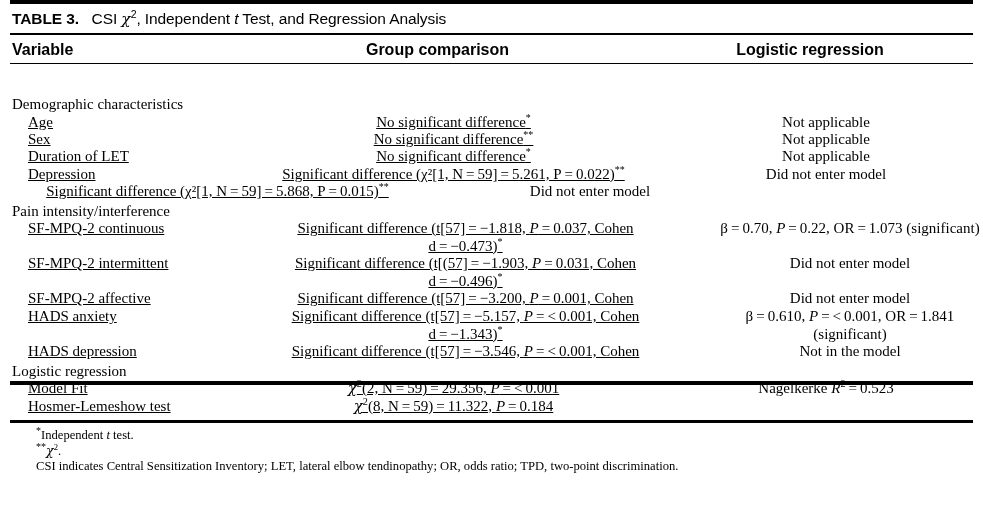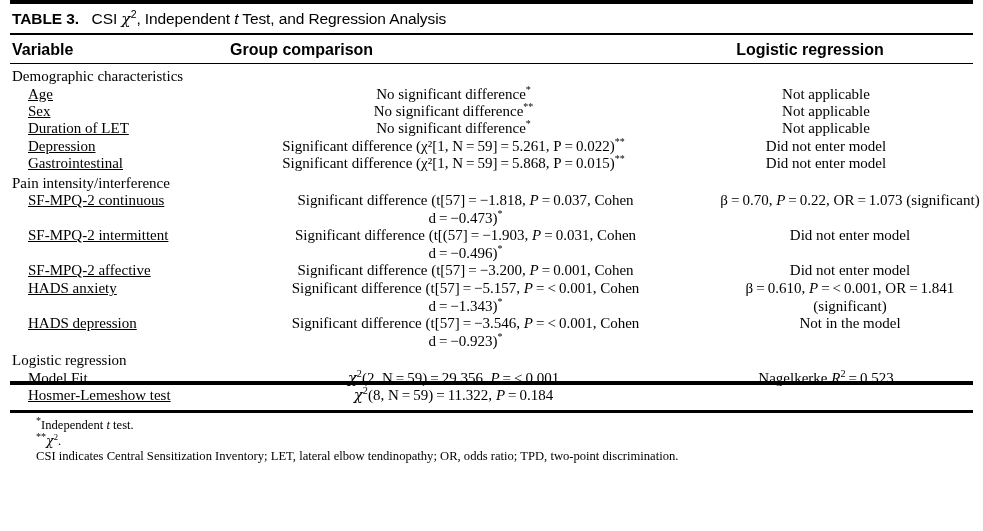--- a/index.html
+++ b/index.html
@@ -42,34 +42,35 @@
 
   .head-row {
     display: flex;
     padding: 5px 2px 4px 2px;
     font-family: "Liberation Sans", "DejaVu Sans", sans-serif;
     font-weight: bold;
     font-size: 16px;
     line-height: 19px;
   }
   .col-var   { width: 218px; flex: 0 0 218px; text-align: left; }
-  .col-group { width: 415px; flex: 0 0 415px; text-align: left; }
+  .col-group { width: 415px; flex: 0 0 415px; text-align: center; }
   .col-logit { width: 330px; flex: 0 0 330px; text-align: center; }
 
   .body-area {
     padding-top: 4px;
     font-size: 15px;
     line-height: 17.4px;
+    margin-top: 28px;
   }
   .trow {
     display: flex;
     align-items: flex-start;
   }
   .trow .cell-var   { width: 218px; flex: 0 0 218px; text-align: left; }
-  .trow .cell-group { width: 415px; flex: 0 0 415px; text-align: center; }
+  .trow .cell-group { width: 415px; flex: 0 0 415px; text-align: center; text-decoration: underline; }
   .trow .cell-logit { width: 330px; flex: 0 0 330px; text-align: center; }
 
   .grouphead .cell-var { padding-left: 2px; }
   .subrow .cell-var { padding-left: 18px; text-decoration: underline; }
 
   .tall { line-height: 17.6px; gap: 12px; }
   .tall .cell-var { padding-top: 0px; }
 
   .spacer-2 { height: 2px; }
 
@@ -146,21 +147,20 @@
       <div class="cell-logit">Not applicable</div>
     </div>
 
     <div class="trow subrow">
       <div class="cell-var">Depression</div>
       <div class="cell-group">Significant difference (χ²[1, N = 59] = 5.261, P = 0.022)<sup class="star">**</sup></div>
       <div class="cell-logit">Did not enter model</div>
     </div>
 
     <div class="trow subrow">
-      <div class="cell-var">Gastrointestinal</div>
       <div class="cell-group">Significant difference (χ²[1, N = 59] = 5.868, P = 0.015)<sup class="star">**</sup></div>
       <div class="cell-logit">Did not enter model</div>
     </div>
 
     <div class="spacer-2"></div>
 
     <div class="trow grouphead">
       <div class="cell-var">Pain intensity/interference</div>
       <div class="cell-group"></div>
       <div class="cell-logit"></div>
@@ -201,21 +201,20 @@
       <div class="cell-logit">
         <div>β = 0.610, <i class="ital">P</i> = &lt; 0.001, OR = 1.841</div>
         <div>(significant)</div>
       </div>
     </div>
 
     <div class="trow subrow tall">
       <div class="cell-var">HADS depression</div>
       <div class="cell-group">
         <div>Significant difference (t[57] = −3.546, <i class="ital">P</i> = &lt; 0.001, Cohen</div>
-        <div>d = −0.923)<sup class="star">*</sup></div>
       </div>
       <div class="cell-logit">Not in the model</div>
     </div>
 
     <div class="spacer-2"></div>
 
     <div class="trow grouphead">
       <div class="cell-var">Logistic regression</div>
       <div class="cell-group"></div>
       <div class="cell-logit"></div>

